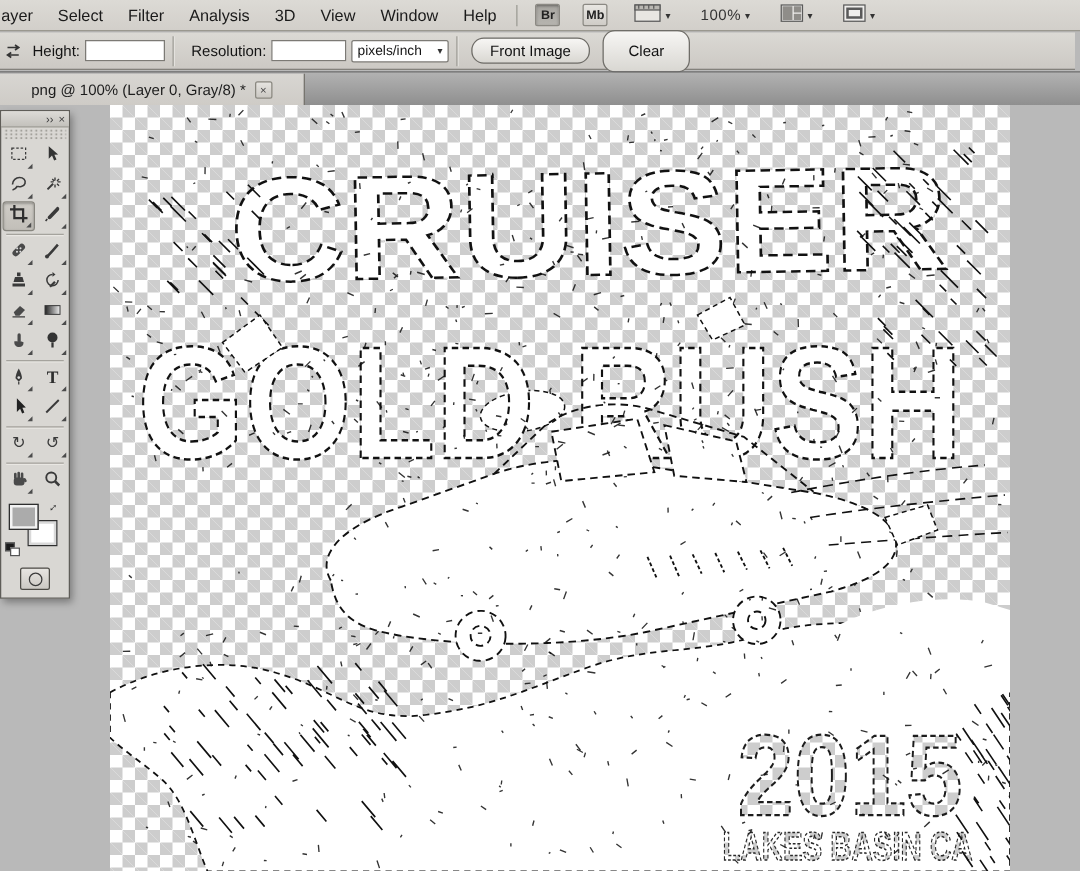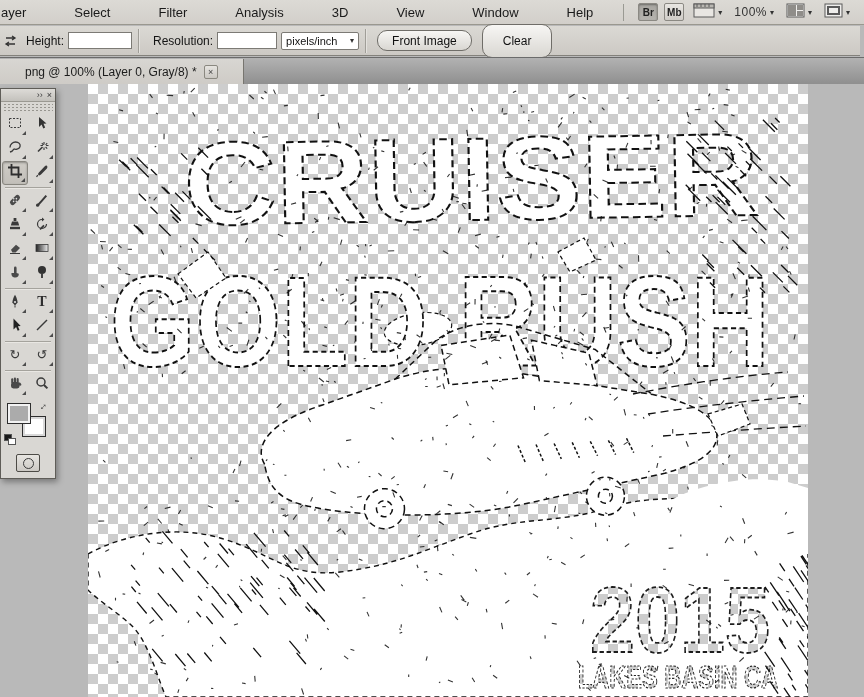--- a/index.html
+++ b/index.html
@@ -4,24 +4,24 @@
 <style>
   * { margin:0; padding:0; box-sizing:border-box; }
   html,body { width:864px; height:697px; overflow:hidden;
     font-family:"Liberation Sans", sans-serif; }
   #window { position:relative; width:864px; height:697px; background:#b9b9b9; }
 
   
   #menubar { position:absolute; top:0; left:0; width:864px; height:25px;
     background:linear-gradient(#dcdad5,#d2cfca); border-bottom:1px solid #9a988f;
     display:flex; align-items:center; font-size:13px; color:#1a1a1a; }
-  .menu-item { padding:4px 24px; cursor:default; white-space:nowrap; }
+  .menu-item { padding:4px 10px; cursor:default; white-space:nowrap; }
   .menu-item:first-child { padding-left:1px; }
   .mb-sep { width:1px; height:17px; background:#9a9a93; margin:0 8px 0 6px; }
-  .mb-right { display:flex; align-items:center; gap:6px; margin-left:6px; }
+  .mb-right { display:flex; align-items:center; gap:18px; margin-left:6px; }
   .sqbtn { height:18px; min-width:20px; display:flex; align-items:center; justify-content:center;
     font-size:10px; font-weight:bold; color:#222; border:1px solid #8b8983; border-radius:2px; }
   .sqbtn.pressed { background:linear-gradient(#a7a5a0,#b6b4af); box-shadow:inset 0 1px 2px rgba(0,0,0,.35); }
   .sqbtn.folder { background:linear-gradient(#e8e6e2,#cfccc7); }
   .dd { display:flex; align-items:center; gap:3px; padding:1px 3px; }
   .caret { font-size:8px; color:#333; }
   .zoom-text { font-size:12px; color:#333; letter-spacing:.5px; }
   .mini-ico { display:inline-block; }
 
   

